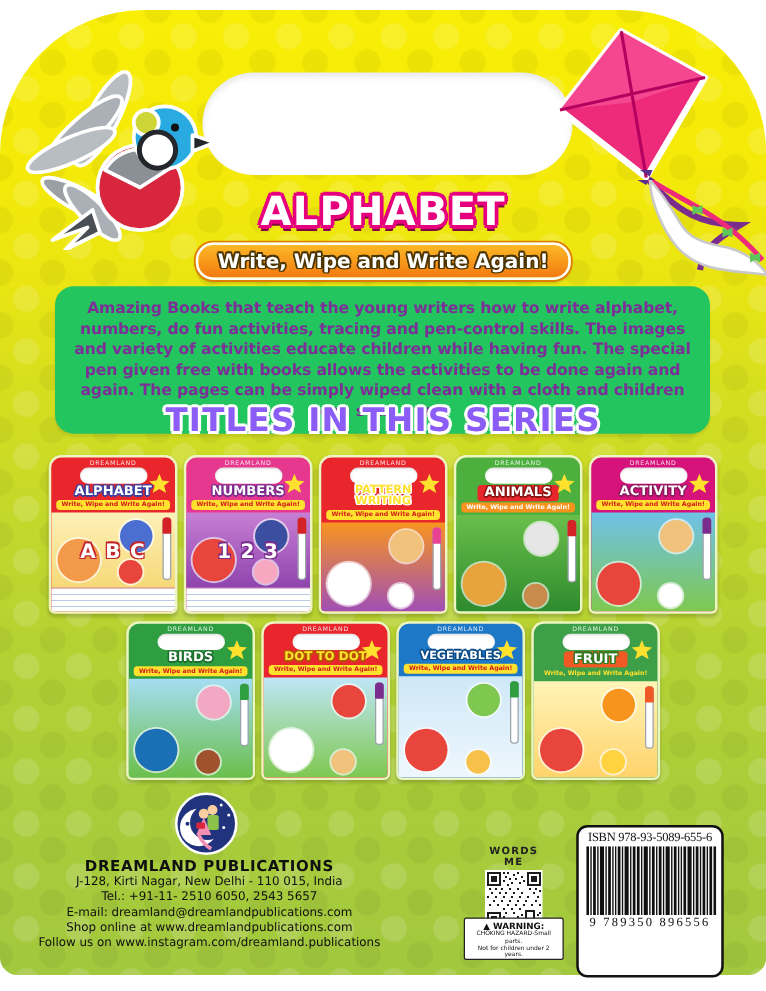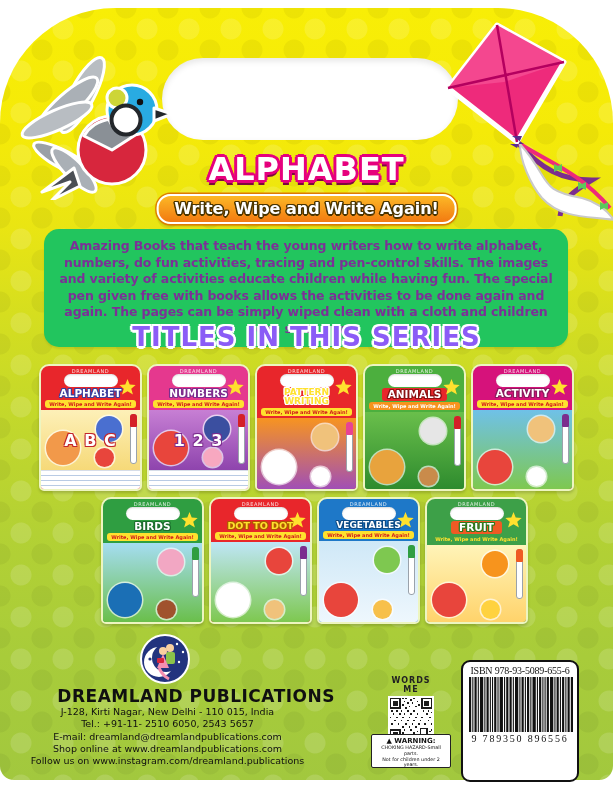--- a/index.html
+++ b/index.html
@@ -100,21 +100,21 @@
     font-weight:bold; font-size:16px; letter-spacing:1px; color:var(--atc,#fff);
     text-shadow:1px 1px 0 var(--ats,#333),-1px 1px 0 var(--ats,#333),1px -1px 0 var(--ats,#333),-1px -1px 0 var(--ats,#333);
   }
   .mini-pen { position:absolute; right:3px; top:4px; width:7px; height:50px; background:#fff; border:1px solid #9aa2ab; border-radius:3px; }
   .mini-pen::before { content:''; position:absolute; top:-1px; left:-1px; right:-1px; height:13px; background:var(--pen,#d42027); border-radius:3px 3px 1px 1px; }
   .mini-lines { display:var(--lines,none); height:19px; flex:none; background:repeating-linear-gradient(180deg,#fff 0 4px,#b9cbe4 4px 5px); border-top:1px solid #d6dde8; }
 
   
   .logo { position:absolute; left:139px; top:632px; width:52px; height:54px; }
   .pub { position:absolute; left:0; top:686px; width:335px; text-align:center; color:#101010; }
-  .pub-name { font-size:17px; font-weight:bold; letter-spacing:.5px;text-align:right; }
+  .pub-name { font-size:12px; font-weight:bold; letter-spacing:.5px; }
   .pub-line { font-size:9.5px; line-height:12.3px; }
   .pub-line:first-of-type { margin-top:3px; }
 
   .scan { position:absolute; left:383px; top:676px; width:56px; text-align:center; }
   .scan-label { font-size:8px; font-weight:bold; color:#222; letter-spacing:1px; }
   .qr { width:46px; height:46px; margin:2px auto 0; display:block; }
 
   .warning-box {
     position:absolute; left:371px; top:734px; width:80px; height:34px;
     background:#fff; border:1px solid #222; border-radius:2px; padding:2px 3px; text-align:center;

